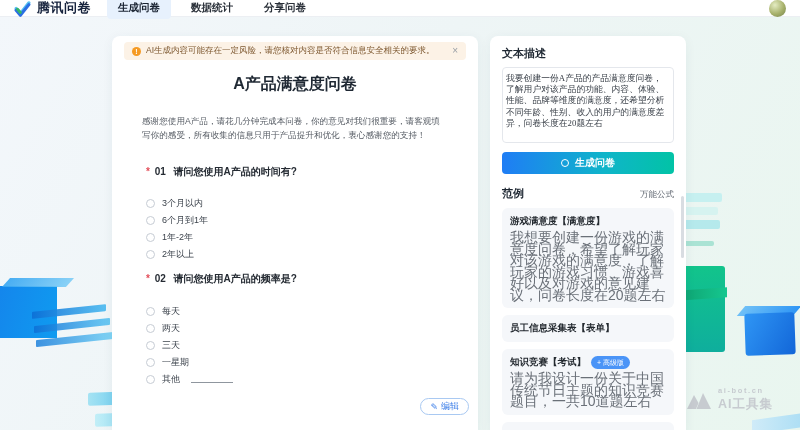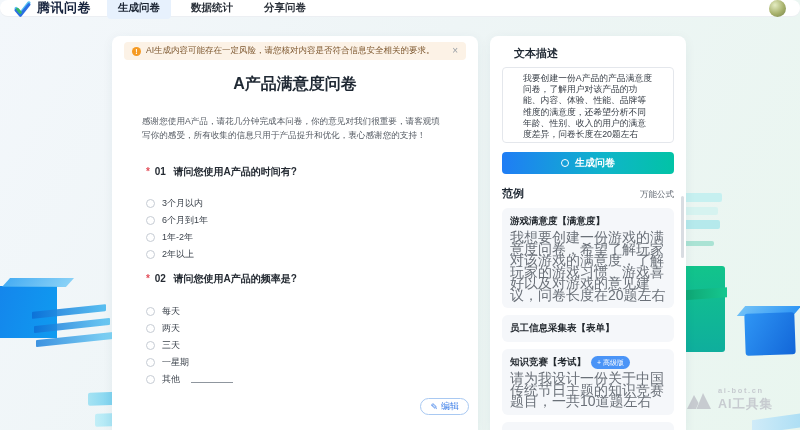--- a/index.html
+++ b/index.html
@@ -4,21 +4,21 @@
 <style>
   * { margin:0; padding:0; box-sizing:border-box; }
   html,body { width:800px; height:430px; }
   body { font-family:"Liberation Sans","DejaVu Sans",sans-serif; }
   .page { position:relative; width:800px; height:430px; overflow:hidden;
           background:linear-gradient(120deg,#f3f7fb 0%,#eef5f6 45%,#e9f6ef 100%); }
 
   
   .navbar { position:absolute; top:0; left:0; right:0; height:16px; background:#fff;
             display:flex; align-items:center; padding:0 14px; z-index:6;
-            box-shadow:0 1px 0 #eceff3;border-radius:12px; }
+            box-shadow:0 1px 0 #eceff3; }
   .logo-wrap { display:flex; align-items:center; gap:6px; }
   .brand { font-size:13px; font-weight:bold; color:#17233d; letter-spacing:.5px; }
   .tabs { display:flex; margin-left:16px; gap:9px; }
   .tab { font-size:10.5px; font-weight:600; color:#2a3039; padding:4px 11px; border-radius:4px; cursor:pointer; }
   .tab.active { background:#e7f1fd; color:#182231; }
   .avatar { margin-left:auto; width:17px; height:17px; border-radius:50%;
             background:radial-gradient(circle at 35% 30%,#e4ecc2,#a6b06a 55%,#73814b); }
 
   
   .deco { position:absolute; z-index:1; }
@@ -66,23 +66,23 @@
   .radio { width:9px; height:9px; flex:none; border:1px solid #c6ccd4; border-radius:50%; background:#fff; }
   .other-line { display:inline-block; width:42px; height:8px; border-bottom:1px solid #8f969e; margin-left:4px; }
   .edit-btn { position:absolute; right:9px; top:362px; height:17px; padding:0 9px; background:#fff;
               border:1px solid #a9c9f2; border-radius:9px; color:#3d7fe8; font-size:9px;
               display:flex; align-items:center; gap:3px; cursor:pointer; font-family:inherit; }
   .pencil { font-size:9px; }
 
   
   .panel { position:absolute; left:490px; top:36px; width:196px; height:402px; background:#fff;
            border-radius:8px; z-index:2; padding:0 12px; overflow:hidden; box-shadow:0 2px 12px rgba(30,60,90,.06); }
-  .p-label { margin-top:10px; font-size:11px; font-weight:bold; color:#1f2833;margin-left:12px; }
+  .p-label { margin-top:10px; font-size:11px; font-weight:bold; color:#1f2833; }
   .p-textarea { margin-top:6px; height:76px; border:1px solid #e4e7ec; border-radius:4px;
-                padding:5px 20px; font-size:8.8px; line-height:11.2px; color:#3a4049; overflow:hidden; cursor:text; }
+                padding:5px 3px; font-size:8.8px; line-height:11.2px; color:#3a4049; overflow:hidden; cursor:text;font-family:Liberation Serif, serif; }
   .gen-btn { margin-top:9px; width:100%; height:22px; border:none; border-radius:4px; cursor:pointer;
              background:linear-gradient(90deg,#1f7df5 0%,#0fb5c9 60%,#02c3a6 100%);
              color:#fff; font-size:10px; font-weight:bold; display:flex; align-items:center;
              justify-content:center; gap:6px; font-family:inherit; }
   .ring { width:8px; height:8px; border:1.5px solid #fff; border-radius:50%; }
   .ex-header { margin-top:12px; display:flex; justify-content:space-between; align-items:baseline; }
   .ex-label { font-size:11px; font-weight:bold; color:#1f2833; }
   .ex-link { font-size:8.5px; color:#5f6670; cursor:pointer; }
   .ex-card { margin-top:7px; background:#f5f7fa; border-radius:6px; padding:7px 8px; cursor:pointer; }
   .ex-title { font-size:9.5px; font-weight:bold; color:#23292f; display:flex; gap:5px; }

